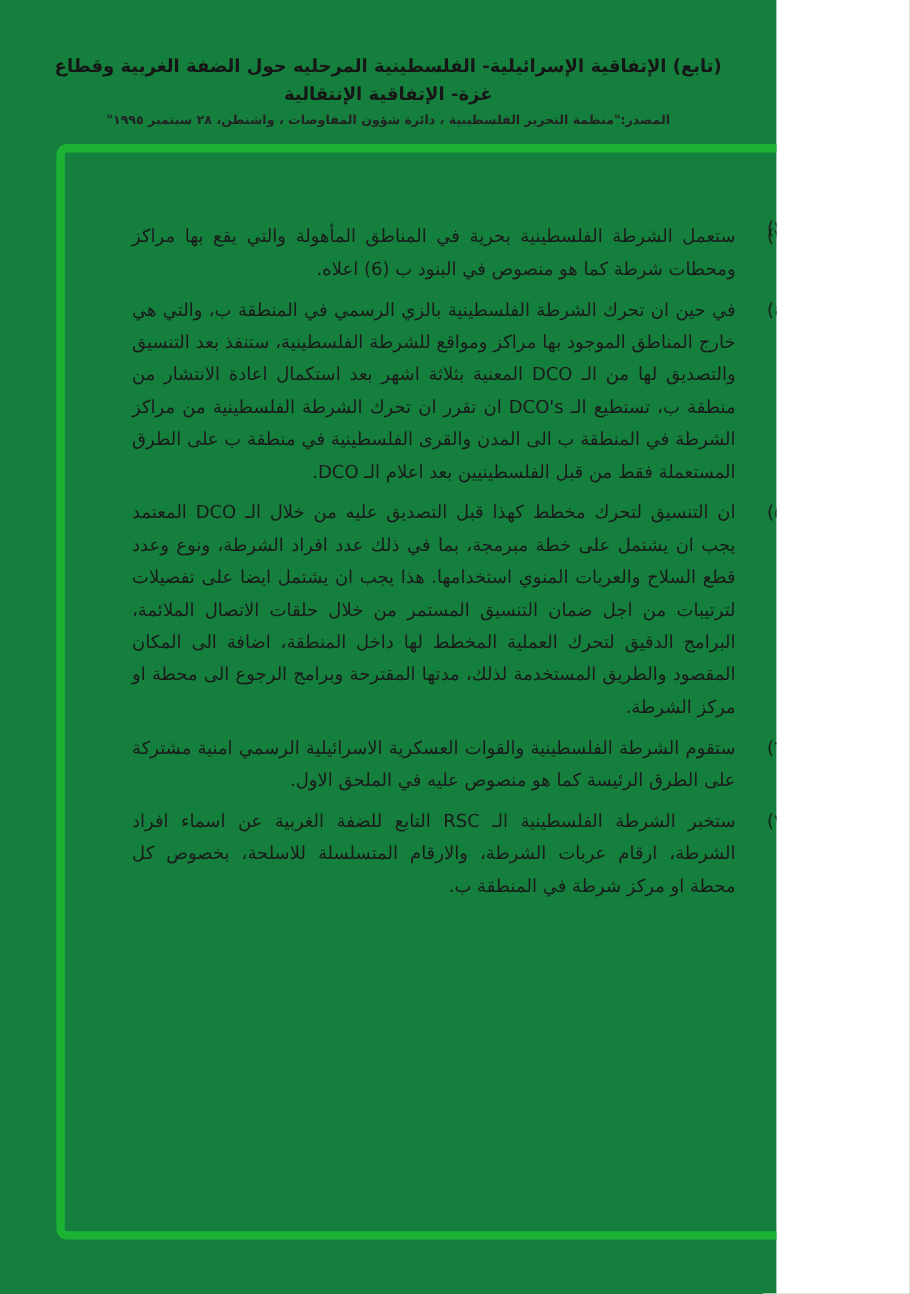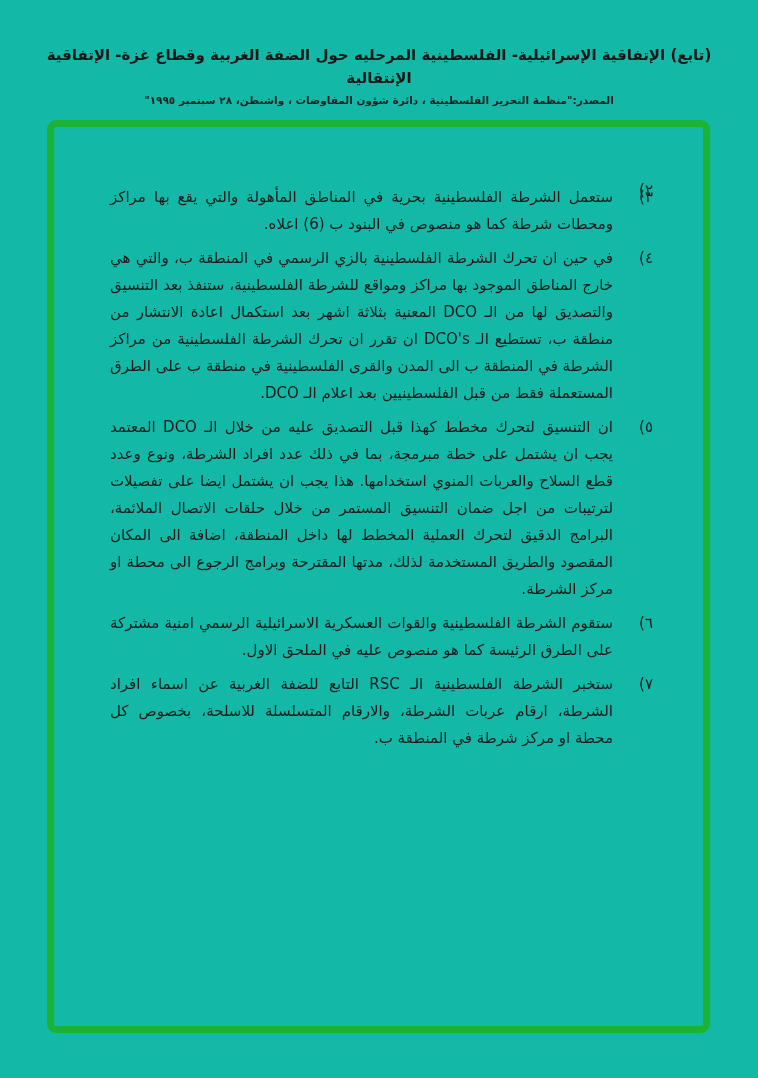--- a/index.html
+++ b/index.html
@@ -3,23 +3,23 @@
 <meta charset="utf-8">
 <style>
   html, body {
     margin: 0;
     padding: 0;
     background: #ffffff;
     font-family: "DejaVu Sans", sans-serif;
   }
   .sheet {
     position: relative;
-    width: 758px;
+    width: 647px;
     height: 1078px;
-    background: #14b8a6;
+    background: #15803d;
     overflow: hidden;
   }
   .doc-header {
     position: absolute;
     top: 44px;
     left: 30px;
     right: 30px;
     direction: rtl;
     text-align: center;
     color: #161616;

